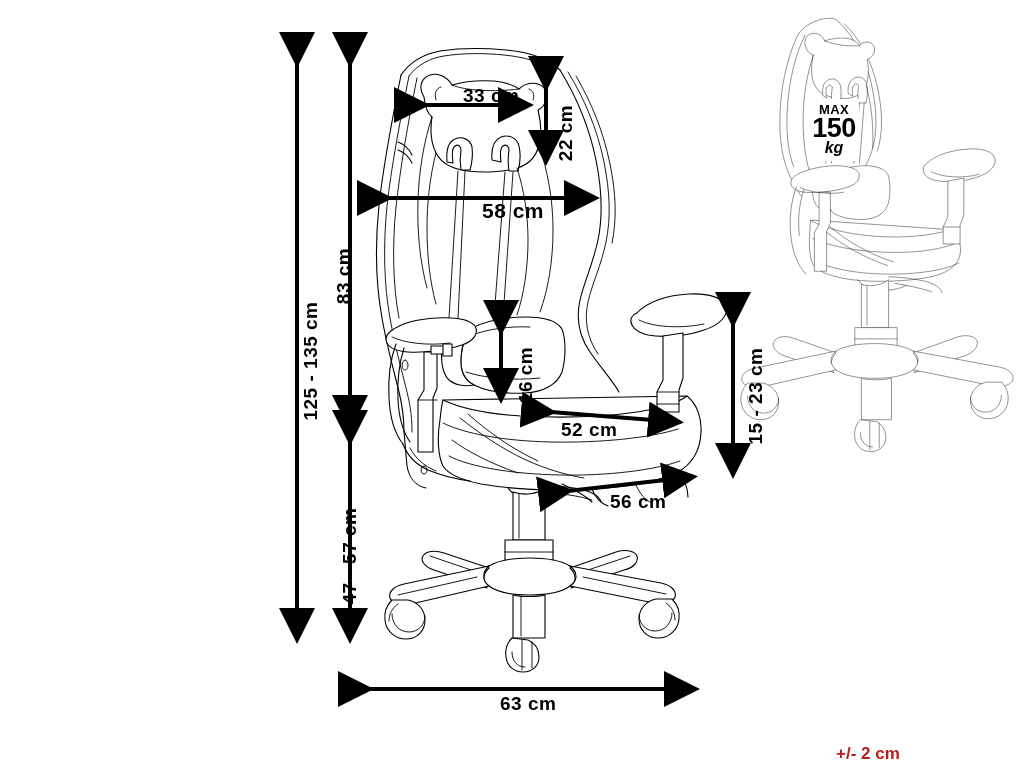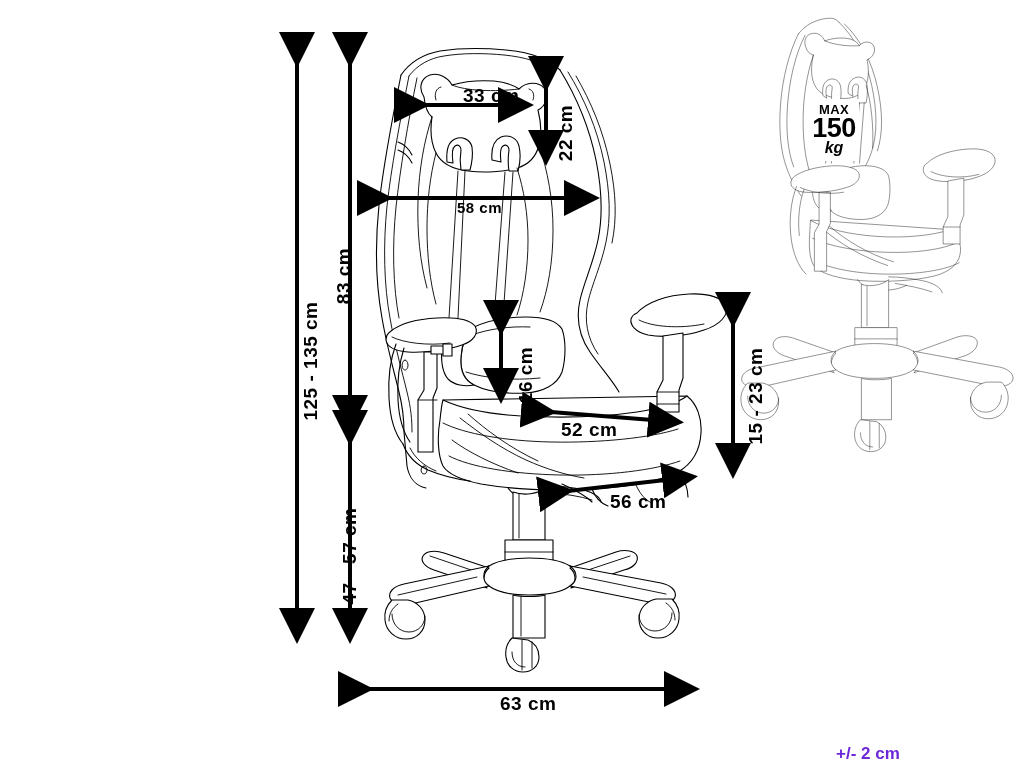--- a/index.html
+++ b/index.html
@@ -28,21 +28,21 @@
   .whtthin{fill:#ffffff;stroke:#000;stroke-width:0.9;stroke-linejoin:round;}
   .maxbox{
     position:absolute;background:#ffffff;border:none;
     display:flex;flex-direction:column;align-items:center;justify-content:center;
     line-height:0.92;
     text-align:center;
   }
   .maxbox .l1{font-size:13px;font-weight:bold;color:#000;letter-spacing:0.3px;}
   .maxbox .l2{font-size:27px;font-weight:bold;color:#000;letter-spacing:-0.5px;}
   .maxbox .l3{font-size:16px;font-weight:bold;color:#000;font-style:italic;}
-  .tol{position:absolute;font-size:17px;font-weight:bold;color:#6d28d9;}
+  .tol{position:absolute;font-size:17px;font-weight:bold;color:#b91c1c;}
 </style>
 </head>
 <body>
 
 <div id="stage">
 
   <svg width="1024" height="768" viewBox="0 0 1024 768">
 
     <defs>
       <marker id="ah" markerWidth="9" markerHeight="9" refX="7.5" refY="4.5" orient="auto">
@@ -358,21 +358,21 @@
   <div class="dimlabel vert" style="left:231px;top:350px;width:160px;text-align:center;font-size:19px;">125 - 135 cm</div>
 
   <div class="dimlabel vert" style="left:294px;top:265px;width:100px;text-align:center;font-size:19px;">83 cm</div>
 
   <div class="dimlabel vert" style="left:285px;top:545px;width:130px;text-align:center;font-size:19px;">47 - 57 cm</div>
 
   <div class="dimlabel" style="left:447px;top:85px;font-size:19px;margin-left:16px;">33 cm</div>
 
   <div class="dimlabel vert" style="left:526px;top:122px;width:80px;text-align:center;font-size:19px;">22 cm</div>
 
-  <div class="dimlabel" style="left:457px;top:199px;font-size:15px;">58 cm</div>
+  <div class="dimlabel" style="left:457px;top:199px;font-size:21px;padding-left:25px;">58 cm</div>
 
   <div class="dimlabel vert" style="left:486px;top:364px;width:80px;text-align:center;font-size:19px;">16 cm</div>
 
   <div class="dimlabel" style="left:561px;top:419px;font-size:19px;">52 cm</div>
 
   <div class="dimlabel" style="left:610px;top:491px;font-size:19px;">56 cm</div>
 
   <div class="dimlabel vert" style="left:691px;top:385px;width:130px;text-align:center;font-size:19px;">15 - 23 cm</div>
 
   <div class="dimlabel" style="left:500px;top:693px;font-size:19px;">63 cm</div>

